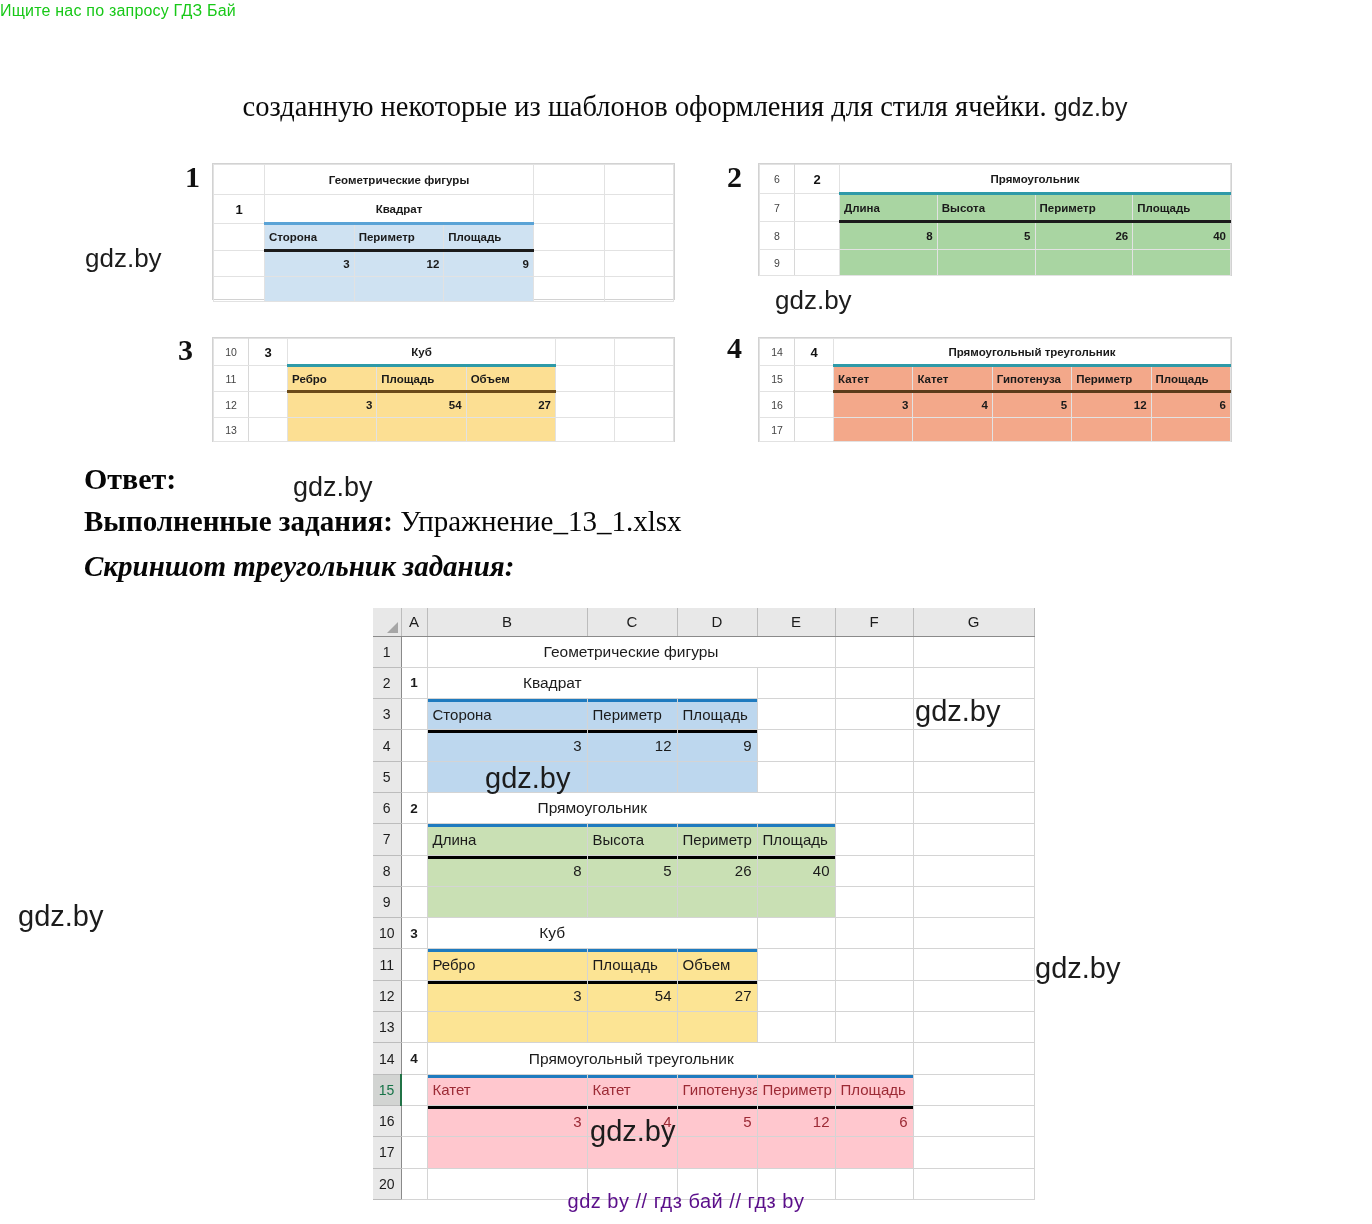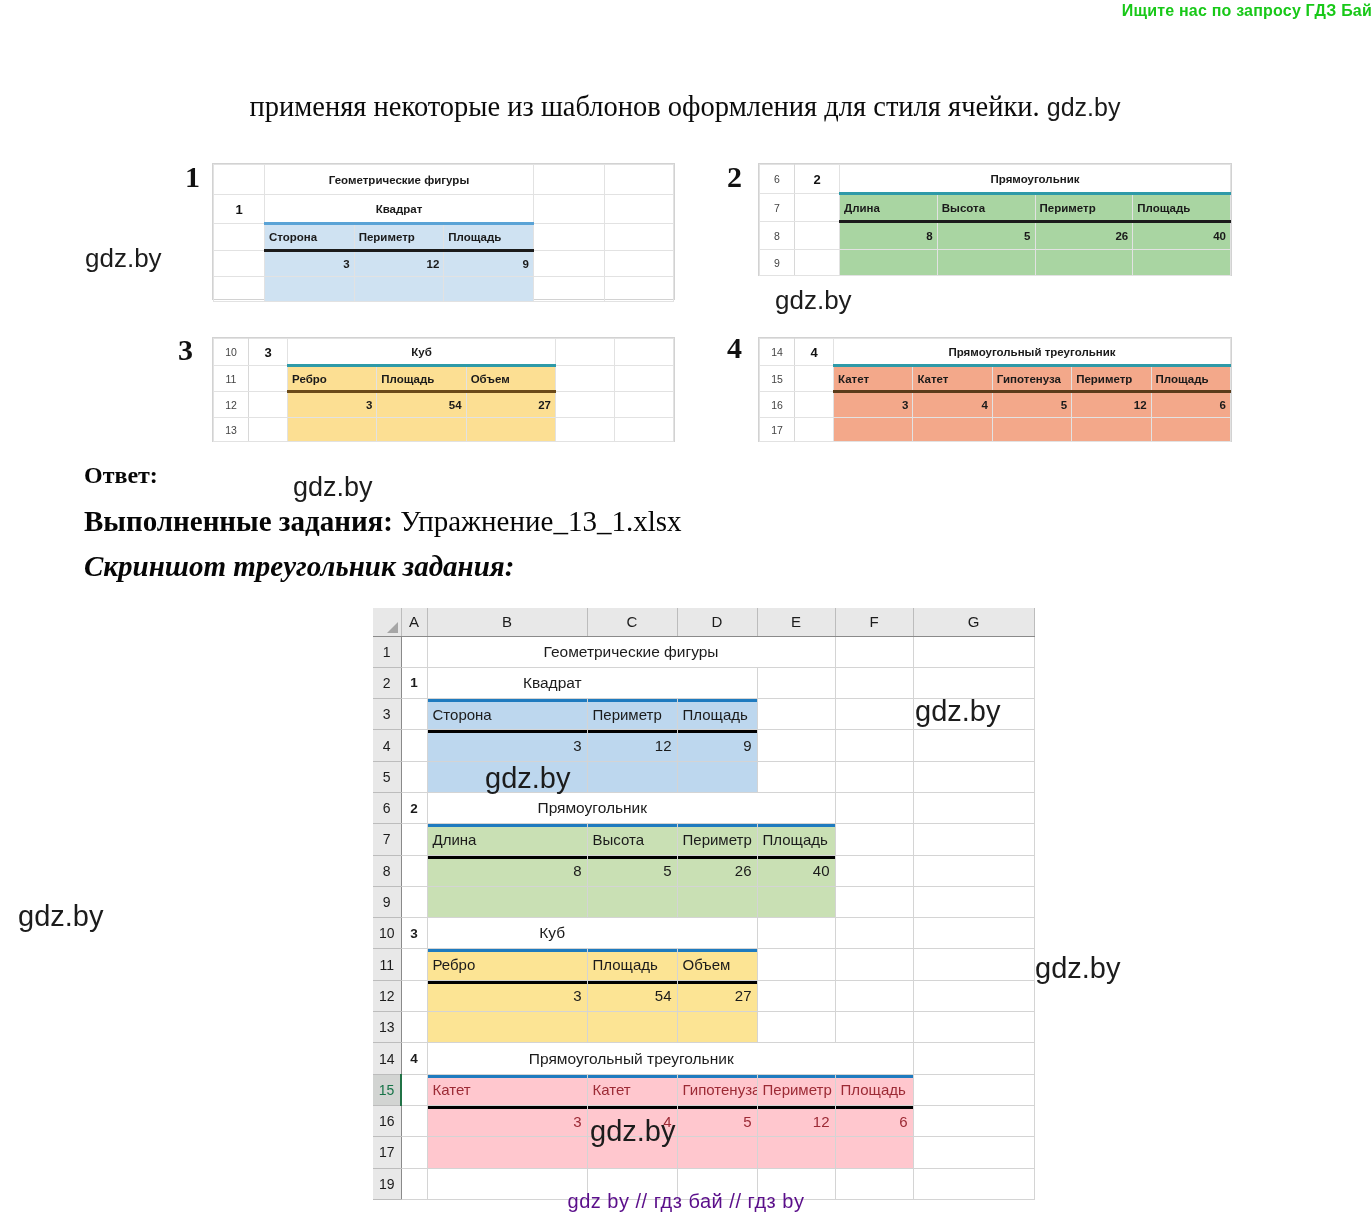--- a/index.html
+++ b/index.html
@@ -8,23 +8,23 @@
     background:#ffffff;
     font-family:"Liberation Serif", serif;
     position:relative;
     overflow:hidden;
   }
   .abs{position:absolute;}
 
   
   #top-banner{
     top:2px;left:0;width:1372px;
-    text-align:right;
+    text-align:left;
     font-family:"Liberation Sans", sans-serif;
-    font-weight:bold;
+    font-weight:normal;
     font-size:16px;
     color:#18c818;
     letter-spacing:.2px;
   }
 
   
   #task-text{
     top:48px;left:30px;width:1310px;
     font-family:"Liberation Serif", serif;
     font-size:28.5px;
@@ -82,21 +82,21 @@
 
   
   .wm{
     font-family:"Liberation Sans", sans-serif;
     color:#1c1c1c;
     white-space:nowrap;
   }
 
   
   .ans-line{font-family:"Liberation Serif", serif;color:#060606;white-space:nowrap;}
-  #ans-label{font-weight:bold;font-size:24px;}
+  #ans-label{font-weight:bold;font-size:30px;}
   #done-line{font-size:29px;}
   #done-line b{font-weight:bold;margin-top:35px;}
   #shot-line{font-weight:bold;font-style:italic;font-size:29px;}
 
   
   #xl{
     top:608px;left:373px;width:661px;height:570px;
     font-family:"Liberation Sans", sans-serif;
     background:#ffffff;
   }
@@ -158,21 +158,21 @@
     font-size:20px;color:#5b0f8b;letter-spacing:.5px;
   }
 </style>
 </head>
 <body>
 
 <div class="abs" id="top-banner">Ищите нас по запросу ГДЗ Бай</div>
 
 <div class="abs" id="task-text">
   <br>
-  <span>применяя некоторые из шаблонов оформления для стиля ячейки.</span>
+  <span>созданную некоторые из шаблонов оформления для стиля ячейки.</span>
   <span id="task-wm">gdz.by</span>
 </div>
 
 <div class="abs fig-num" style="top:160px;left:185px;">1</div>
 <div class="abs mini" style="top:163px;left:212px;width:463px;height:137px;">
   <table>
     <tbody>
         <tr style="height:30px;">
       <td style="width:42px;"></td>
       <td class="ttl ttl-orange" colspan="3">Геометрические фигуры</td>
@@ -543,21 +543,21 @@
       <td></td>
       <td class="b-pink" colspan="2"></td>
       <td class="b-pink"></td>
       <td class="b-pink"></td>
       <td class="b-pink"></td>
       <td class="b-pink"></td>
       <td></td>
     </tr>
 
     <tr>
-      <td class="rnum">19</td>
+      <td class="rnum">20</td>
       <td></td>
       <td colspan="2"></td>
       <td></td>
       <td></td>
       <td></td>
       <td></td>
       <td></td>
     </tr>
   </tbody>
     </table>

